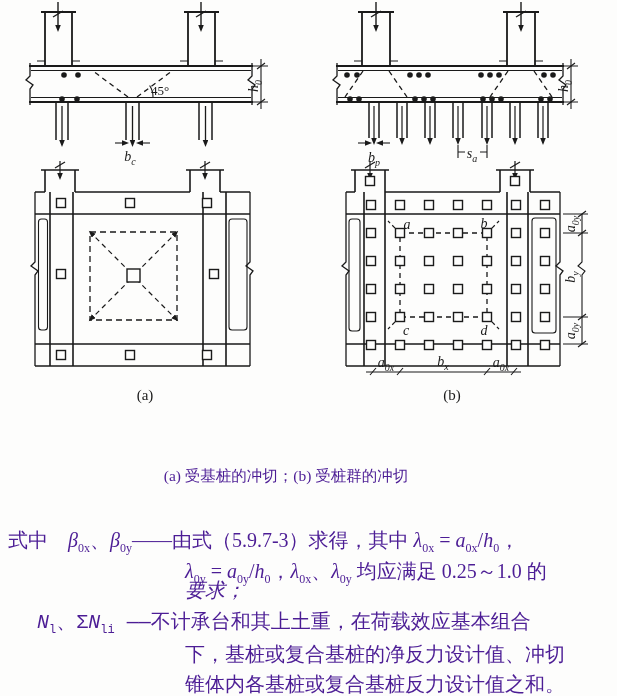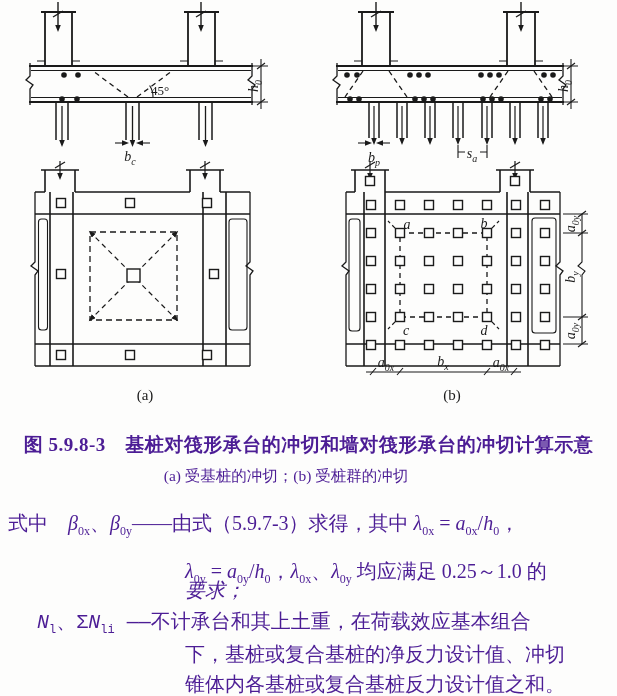--- a/index.html
+++ b/index.html
@@ -22,21 +22,21 @@
   .caption1{
     position:absolute;left:0;top:432px;width:617px;
     text-align:center;font-weight:bold;font-size:19px;letter-spacing:.5px;
   }
   .caption2{
     position:absolute;left:0;top:466px;width:572px;
     text-align:center;font-size:15.5px;
   }
   .fline{position:absolute;font-size:20px;white-space:nowrap;line-height:1.25;}
   .fline sub{font-size:12px;}
-  .fl0{left:8px;top:511px;text-align:center;}
+  .fl0{left:8px;top:528px;text-align:center;}
   .fl1{left:185px;top:545px;margin-top:14px;}
   .fl2{left:185px;top:578px;font-style:italic;}
   .fl3{left:37px;top:610px;font-family:Liberation Mono, monospace;}
   .fl4{left:185px;top:642px;text-align:center;}
   .fl5{left:185px;top:672px;}
 </style>
 </head>
 <body>
 
 <div class="page">
@@ -319,21 +319,20 @@
     <text class="var" x="484" y="335" text-anchor="middle">d</text>
     <text class="var" x="386" y="367" text-anchor="middle"><tspan>a</tspan><tspan dy="3.5" font-size="10">0x</tspan></text>
     <text class="var" x="443" y="366" text-anchor="middle"><tspan>b</tspan><tspan dy="3.5" font-size="10">x</tspan></text>
     <text class="var" x="501" y="367" text-anchor="middle"><tspan>a</tspan><tspan dy="3.5" font-size="10">0x</tspan></text>
     <text class="var" transform="rotate(-90 575 224)" x="575" y="224" text-anchor="middle"><tspan>a</tspan><tspan dy="3.5" font-size="10">0y</tspan></text>
     <text class="var" transform="rotate(-90 575 277)" x="575" y="277" text-anchor="middle"><tspan>b</tspan><tspan dy="3.5" font-size="10">y</tspan></text>
     <text class="var" transform="rotate(-90 575 331)" x="575" y="331" text-anchor="middle"><tspan>a</tspan><tspan dy="3.5" font-size="10">0y</tspan></text>
     <text class="figlab" x="452" y="400" text-anchor="middle">(b)</text>
   </svg>
 
-  <div class="caption1">图 5.9.8-3　基桩对筏形承台的冲切和墙对筏形承台的冲切计算示意</div>
   <div class="caption2">(a) 受基桩的冲切；(b) 受桩群的冲切</div>
 
   <div class="fline fl0">式中　<i>β</i><sub>0x</sub>、<i>β</i><sub>0y</sub>——由式（5.9.7-3）求得，其中 <i>λ</i><sub>0x</sub> = <i>a</i><sub>0x</sub>/<i>h</i><sub>0</sub>，</div>
   <div class="fline fl1"><i>λ</i><sub>0y</sub> = <i>a</i><sub>0y</sub>/<i>h</i><sub>0</sub>，<i>λ</i><sub>0x</sub>、<i>λ</i><sub>0y</sub> 均应满足 0.25～1.0 的</div>
   <div class="fline fl2">要求；</div>
   <div class="fline fl3"><i>N</i><sub>l</sub>、Σ<i>N</i><sub>li</sub> ——不计承台和其上土重，在荷载效应基本组合</div>
   <div class="fline fl4">下，基桩或复合基桩的净反力设计值、冲切</div>
   <div class="fline fl5">锥体内各基桩或复合基桩反力设计值之和。</div>
 
 </div>

